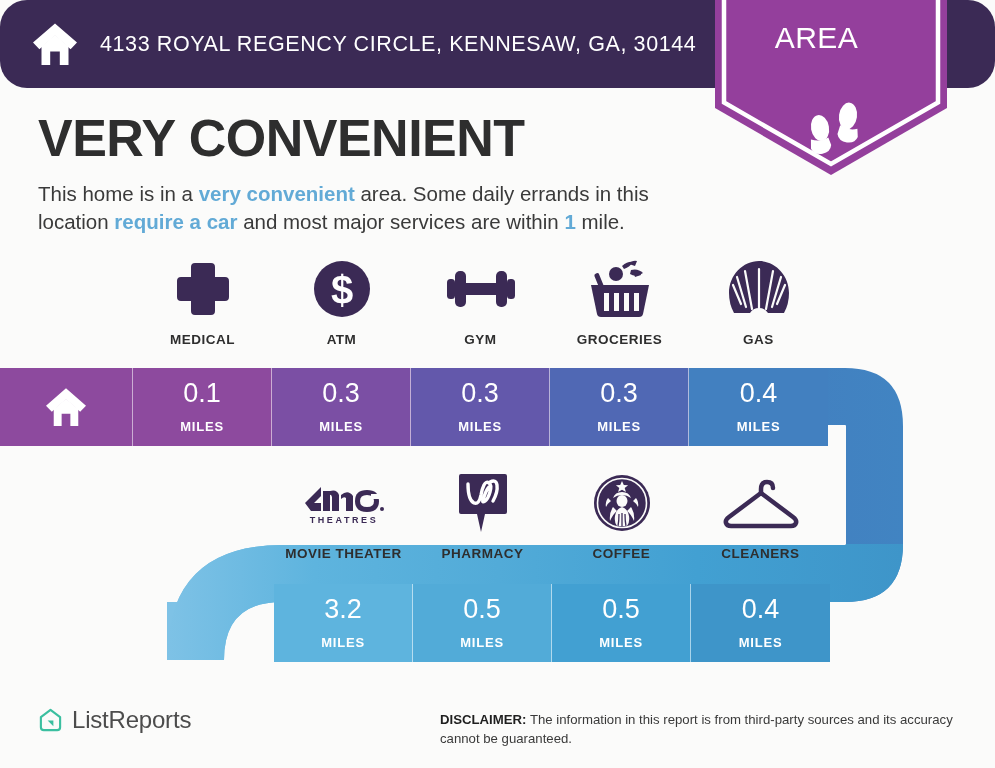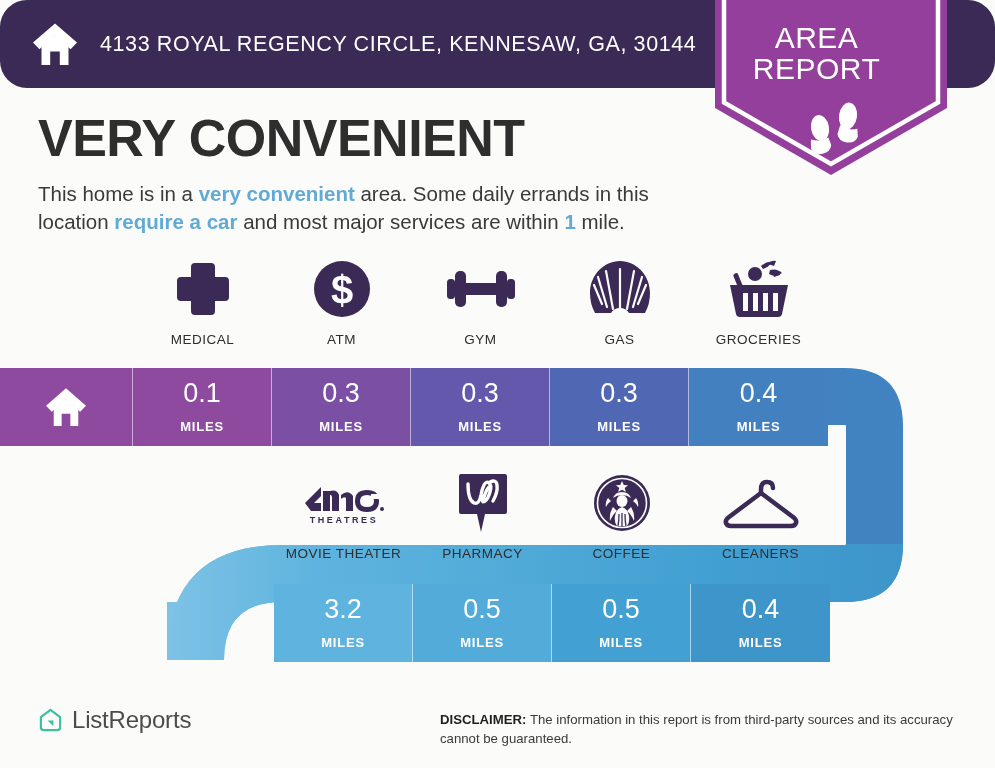--- a/index.html
+++ b/index.html
@@ -60,21 +60,21 @@
   
   .iconrow { position:absolute; display:flex; }
   .iconcell {
     width:139px; display:flex; flex-direction:column;
     align-items:center; justify-content:flex-end;
   }
   .iconcell .glyph {
     height:62px; display:flex; align-items:center; justify-content:center;
   }
   .iconcell .cap {
-    margin-top:12px; font-size:13.5px; font-weight:400;
+    margin-top:12px; font-size:13.5px; font-weight:700;
     color:#2e2e2e; letter-spacing:0.5px; white-space:nowrap;
   }
 
   
   .valrow { position:absolute; display:flex; z-index:3; }
   .valcell {
     width:139px; height:78px; display:flex; flex-direction:column;
     align-items:center; justify-content:center; color:#fff;
     border-right:1.6px solid rgba(255,255,255,0.55);
     gap:8px;
@@ -119,21 +119,20 @@
       <path d="M9 0 L9 102.5 L116 164 L223 102.5 L223 0" fill="none" stroke="#ffffff" stroke-width="4.5"></path>
       <g fill="#ffffff">
         <ellipse cx="105" cy="128" rx="9" ry="13" transform="rotate(-10 105 128)"></ellipse>
         <path d="M96.5 138 q9 4.5 17.5 1 l1.5 8 q-2 7 -10 7 q-8.5 0 -10.5 -7 Z" transform="rotate(-10 105 142)"></path>
         <ellipse cx="133" cy="116" rx="9" ry="13.5" transform="rotate(8 133 116)"></ellipse>
         <path d="M124.5 126.5 q9 4.5 17.5 1 l1.5 8 q-2 7 -10 7 q-8.5 0 -10.5 -7 Z" transform="rotate(8 133 131)"></path>
       </g>
     </svg>
     <div class="badge-text">
       <span>AREA</span>
-      <span class="l2">REPORT</span>
     </div>
   </div>
 
   <div class="title">VERY CONVENIENT</div>
   <div class="subtitle">
     <span>This home is in a </span><b>very convenient</b><span> area. Some daily errands in this location </span><b>require a car</b><span> and most major services are within </span><span class="num">1</span><span> mile.</span>
   </div>
 
   <svg class="ribbon" viewBox="0 0 995 300">
     <defs>
@@ -198,57 +197,57 @@
           <rect x="51" y="6" width="11" height="36" rx="5" fill="#3b2a55"></rect>
           <rect x="62" y="14" width="8" height="20" rx="3.5" fill="#3b2a55"></rect>
           <rect x="20" y="18" width="33" height="12" fill="#3b2a55"></rect>
         </svg>
       </div>
       <div class="cap">GYM</div>
     </div>
 
     <div class="iconcell">
       <div class="glyph">
+        <svg width="64" height="58" viewBox="0 0 64 58">
+          <g fill="#3b2a55">
+            <circle cx="28" cy="14" r="7"></circle>
+            <path d="M34 6 q6 -5 11 -4 q-3 5 -9 7 z"></path>
+            <path d="M41 4 q3 -4 8 -3 l-2 5 z"></path>
+            <path d="M43 10 q7 -2 12 3 q-7 5 -13 1 z"></path>
+            <path d="M46 14 l6 -2 l1 3 l-6 2 z"></path>
+            <rect x="9" y="13" width="5" height="17" rx="2" transform="rotate(-22 11 22)"></rect>
+            <path d="M3 25 h58 l-6 29 q-0.7 3 -4 3 h-38 q-3.3 0 -4 -3 z"></path>
+          </g>
+          <g fill="#fbfbfa">
+            <rect x="16" y="33" width="5" height="18"></rect>
+            <rect x="26" y="33" width="5" height="18"></rect>
+            <rect x="36" y="33" width="5" height="18"></rect>
+            <rect x="46" y="33" width="5" height="18"></rect>
+          </g>
+        </svg>
+      </div>
+      <div class="cap">GROCERIES</div>
+    </div>
+
+    <div class="iconcell">
+      <div class="glyph">
         <svg width="62" height="58" viewBox="0 0 62 58">
           <path d="M31 1 C47 1 61 15 61 33 q0 11 -5 20 h-16 q-3 -5 -9 -5 q-6 0 -9 5 h-16 q-5 -9 -5 -20 C1 15 15 1 31 1 z" fill="#3b2a55"></path>
           <g stroke="#fbfbfa" stroke-width="2.2" fill="none" stroke-linecap="round">
             <path d="M31 50 L31 9"></path>
             <path d="M24 49 L17 11"></path>
             <path d="M38 49 L45 11"></path>
             <path d="M18 47 L9 17"></path>
             <path d="M44 47 L53 17"></path>
             <path d="M13 44 L5 25"></path>
             <path d="M49 44 L57 25"></path>
           </g>
         </svg>
       </div>
       <div class="cap">GAS</div>
-    </div>
-
-    <div class="iconcell">
-      <div class="glyph">
-        <svg width="64" height="58" viewBox="0 0 64 58">
-          <g fill="#3b2a55">
-            <circle cx="28" cy="14" r="7"></circle>
-            <path d="M34 6 q6 -5 11 -4 q-3 5 -9 7 z"></path>
-            <path d="M41 4 q3 -4 8 -3 l-2 5 z"></path>
-            <path d="M43 10 q7 -2 12 3 q-7 5 -13 1 z"></path>
-            <path d="M46 14 l6 -2 l1 3 l-6 2 z"></path>
-            <rect x="9" y="13" width="5" height="17" rx="2" transform="rotate(-22 11 22)"></rect>
-            <path d="M3 25 h58 l-6 29 q-0.7 3 -4 3 h-38 q-3.3 0 -4 -3 z"></path>
-          </g>
-          <g fill="#fbfbfa">
-            <rect x="16" y="33" width="5" height="18"></rect>
-            <rect x="26" y="33" width="5" height="18"></rect>
-            <rect x="36" y="33" width="5" height="18"></rect>
-            <rect x="46" y="33" width="5" height="18"></rect>
-          </g>
-        </svg>
-      </div>
-      <div class="cap">GROCERIES</div>
     </div>
   </div>
 
   <div class="valrow" style="left:0px; top:368px;">
     <div class="valcell" style="width:133px; background:#8d4a9e;">
       <svg width="46" height="40" viewBox="0 0 46 44">
         <path fill="#ffffff" d="M23 1.5 L45 20.5 L38.6 27.2 L23 13.6 L7.4 27.2 L1 20.5 Z"></path>
         <path fill="#ffffff" d="M9.5 24.5 L23 12.8 L36.5 24.5 L36.5 43 L27.8 43 L27.8 29.5 L18.2 29.5 L18.2 43 L9.5 43 Z"></path>
       </svg>
     </div>

